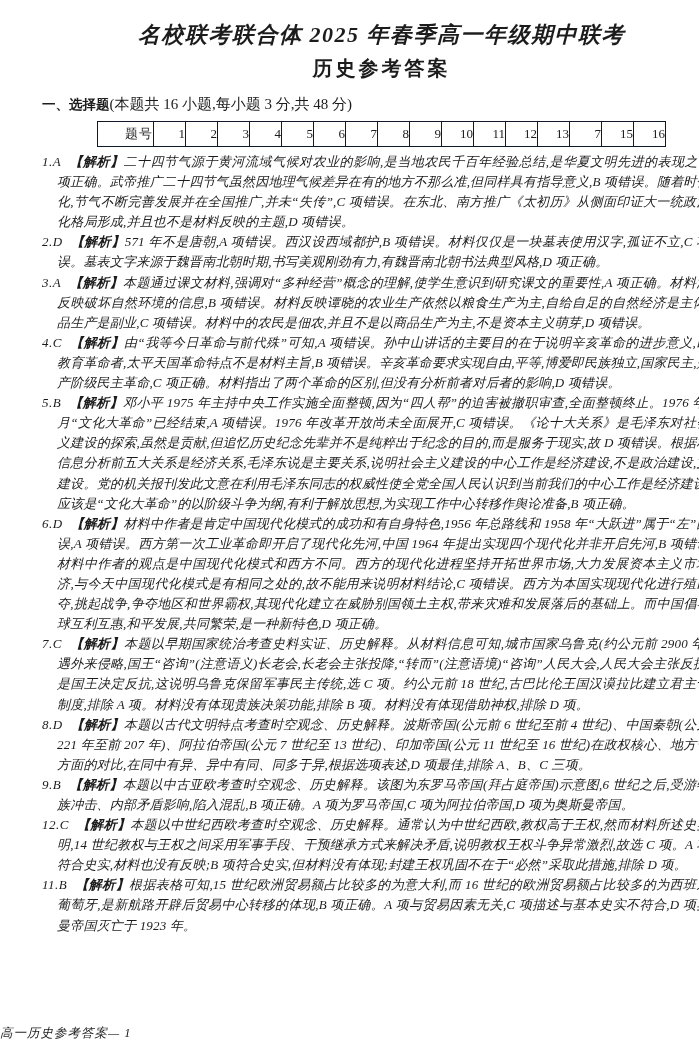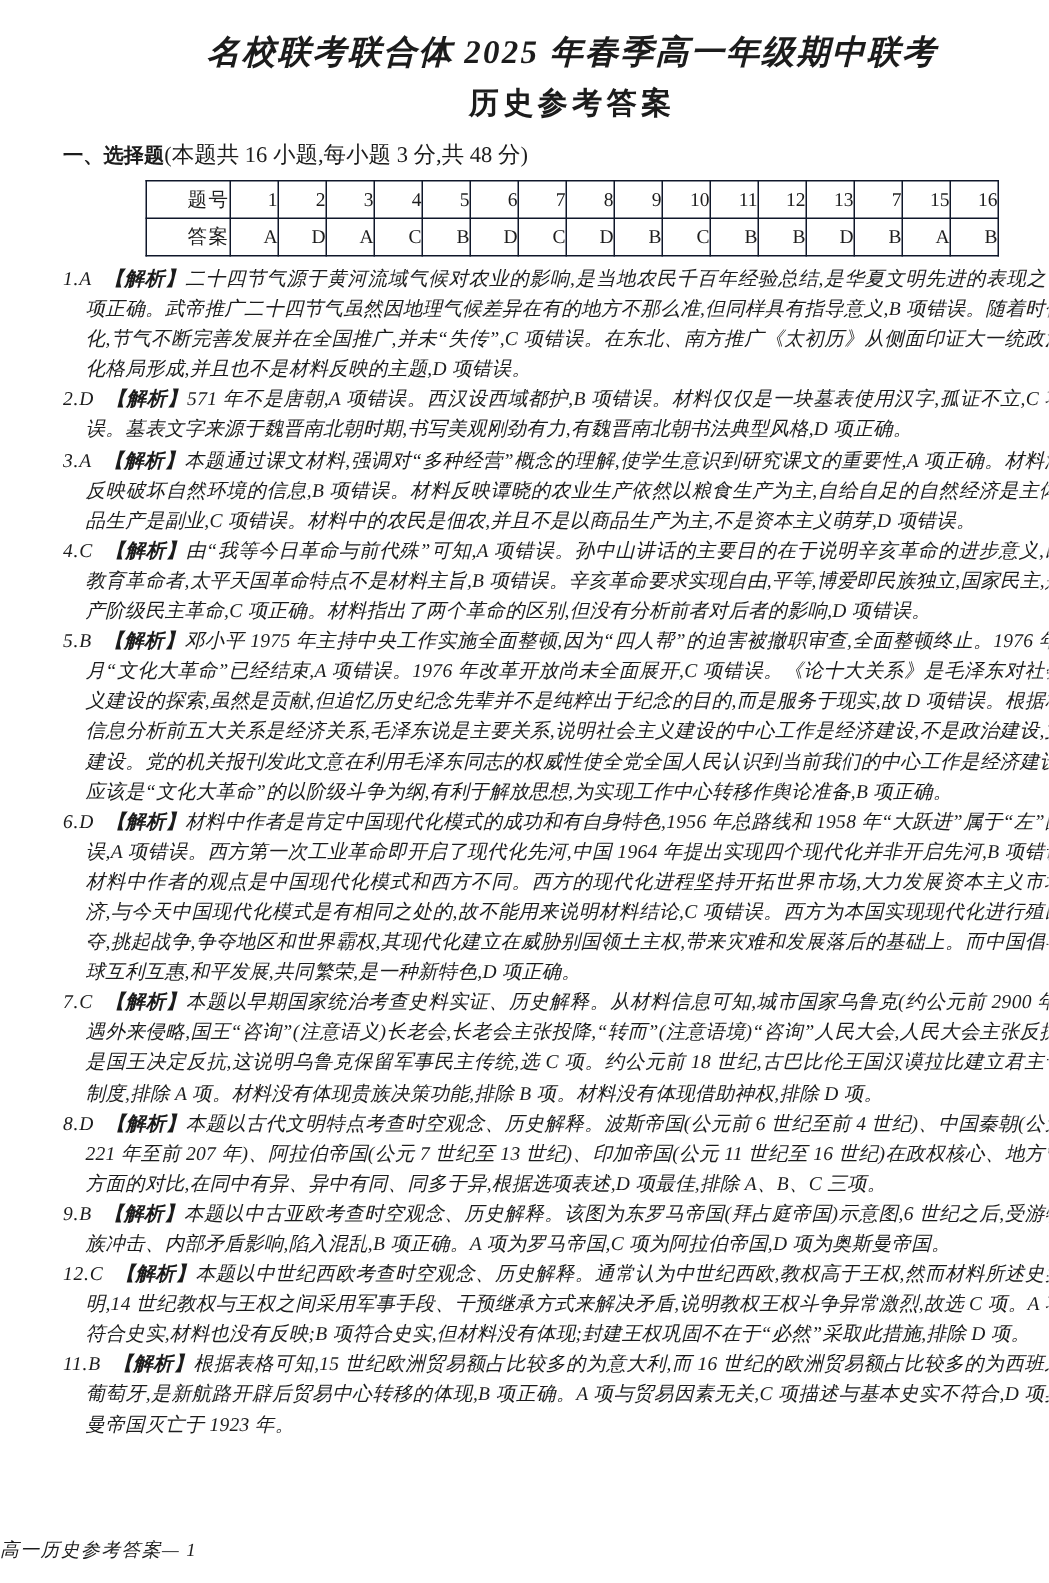--- a/index.html
+++ b/index.html
@@ -120,39 +120,20 @@
           <td>8</td>
           <td>9</td>
           <td>10</td>
           <td>11</td>
           <td>12</td>
           <td>13</td>
           <td>7</td>
           <td>15</td>
           <td>16</td>
         </tr>
-      <tr id="answers-row">
-          <td class="hdr">答案</td>
-          <td>A</td>
-          <td>D</td>
-          <td>A</td>
-          <td>C</td>
-          <td>B</td>
-          <td>D</td>
-          <td>C</td>
-          <td>D</td>
-          <td>B</td>
-          <td>C</td>
-          <td>B</td>
-          <td>B</td>
-          <td>D</td>
-          <td>B</td>
-          <td>A</td>
-          <td>B</td>
-        </tr>
     </tbody>
   </table>
 
   <div class="explanations" id="explanations">
       <div class="exp-item"><span class="exp-label">1.A</span><span class="exp-jiexi">【解析】</span><span class="exp-text">二十四节气源于黄河流域气候对农业的影响,是当地农民千百年经验总结,是华夏文明先进的表现之一,A 项正确。武帝推广二十四节气虽然因地理气候差异在有的地方不那么准,但同样具有指导意义,B 项错误。随着时代变化,节气不断完善发展并在全国推广,并未“失传”,C 项错误。在东北、南方推广《太初历》从侧面印证大一统政治文化格局形成,并且也不是材料反映的主题,D 项错误。</span></div>
       <div class="exp-item"><span class="exp-label">2.D</span><span class="exp-jiexi">【解析】</span><span class="exp-text">571 年不是唐朝,A 项错误。西汉设西域都护,B 项错误。材料仅仅是一块墓表使用汉字,孤证不立,C 项错误。墓表文字来源于魏晋南北朝时期,书写美观刚劲有力,有魏晋南北朝书法典型风格,D 项正确。</span></div>
       <div class="exp-item"><span class="exp-label">3.A</span><span class="exp-jiexi">【解析】</span><span class="exp-text">本题通过课文材料,强调对“多种经营”概念的理解,使学生意识到研究课文的重要性,A 项正确。材料没有反映破坏自然环境的信息,B 项错误。材料反映谭晓的农业生产依然以粮食生产为主,自给自足的自然经济是主体,商品生产是副业,C 项错误。材料中的农民是佃农,并且不是以商品生产为主,不是资本主义萌芽,D 项错误。</span></div>
       <div class="exp-item"><span class="exp-label">4.C</span><span class="exp-jiexi">【解析】</span><span class="exp-text">由“我等今日革命与前代殊”可知,A 项错误。孙中山讲话的主要目的在于说明辛亥革命的进步意义,以此教育革命者,太平天国革命特点不是材料主旨,B 项错误。辛亥革命要求实现自由,平等,博爱即民族独立,国家民主,是资产阶级民主革命,C 项正确。材料指出了两个革命的区别,但没有分析前者对后者的影响,D 项错误。</span></div>
       <div class="exp-item"><span class="exp-label">5.B</span><span class="exp-jiexi">【解析】</span><span class="exp-text">邓小平 1975 年主持中央工作实施全面整顿,因为“四人帮”的迫害被撤职审查,全面整顿终止。1976 年 12 月“文化大革命”已经结束,A 项错误。1976 年改革开放尚未全面展开,C 项错误。《论十大关系》是毛泽东对社会主义建设的探索,虽然是贡献,但追忆历史纪念先辈并不是纯粹出于纪念的目的,而是服务于现实,故 D 项错误。根据材料信息分析前五大关系是经济关系,毛泽东说是主要关系,说明社会主义建设的中心工作是经济建设,不是政治建设,文化建设。党的机关报刊发此文意在利用毛泽东同志的权威性使全党全国人民认识到当前我们的中心工作是经济建设,不应该是“文化大革命”的以阶级斗争为纲,有利于解放思想,为实现工作中心转移作舆论准备,B 项正确。</span></div>
       <div class="exp-item"><span class="exp-label">6.D</span><span class="exp-jiexi">【解析】</span><span class="exp-text">材料中作者是肯定中国现代化模式的成功和有自身特色,1956 年总路线和 1958 年“大跃进”属于“左”的错误,A 项错误。西方第一次工业革命即开启了现代化先河,中国 1964 年提出实现四个现代化并非开启先河,B 项错误。材料中作者的观点是中国现代化模式和西方不同。西方的现代化进程坚持开拓世界市场,大力发展资本主义市场经济,与今天中国现代化模式是有相同之处的,故不能用来说明材料结论,C 项错误。西方为本国实现现代化进行殖民掠夺,挑起战争,争夺地区和世界霸权,其现代化建立在威胁别国领土主权,带来灾难和发展落后的基础上。而中国倡导全球互利互惠,和平发展,共同繁荣,是一种新特色,D 项正确。</span></div>

